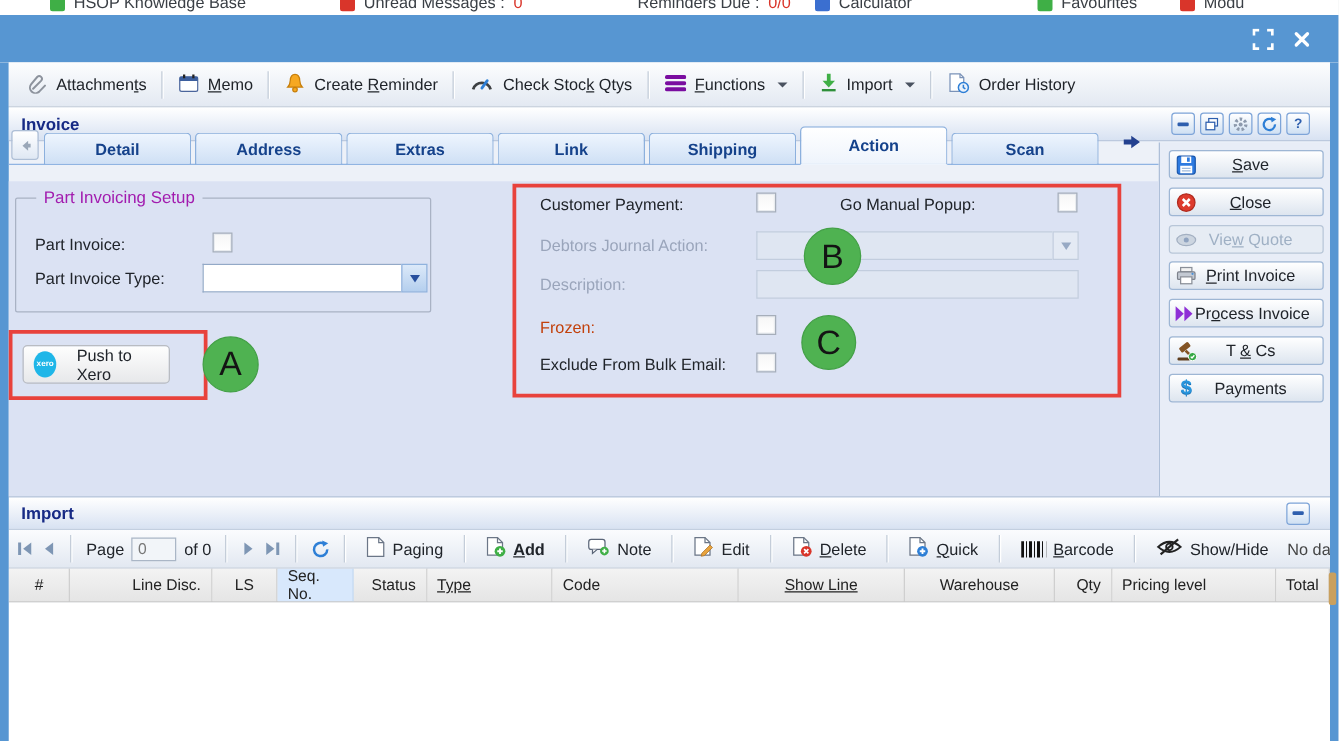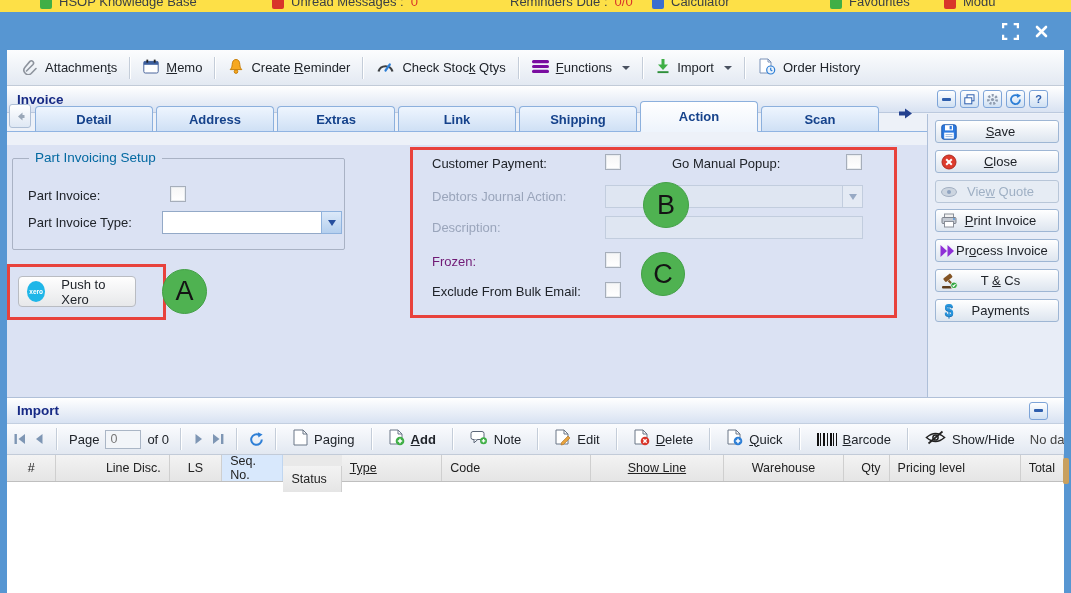--- a/index.html
+++ b/index.html
@@ -1,20 +1,20 @@
 <!DOCTYPE html>
 <html><head>
 <meta charset="utf-8">
 <style>
   *{margin:0;padding:0;box-sizing:border-box}
   body{font-family:"Liberation Sans",sans-serif}
   .screen{position:relative;width:1071px;height:593px;background:#ededed;overflow:hidden;font-size:13px;color:#20242a}
 
   
-  .top-strip{position:absolute;left:0;top:0;width:100%;height:14px;background:#fde047;overflow:hidden;z-index:1}
+  .top-strip{position:absolute;left:0;top:0;width:100%;height:14px;background:#ffffff;overflow:hidden;z-index:1}
   .strip-item{position:absolute;top:-6px;display:flex;gap:7px;align-items:center;font-size:13px;color:#3a3f45;white-space:nowrap}
   .strip-icon{width:12px;height:12px;border-radius:2px;margin-top:3px;flex:0 0 auto}
 
   
   .titlebar{position:absolute;left:0;top:12px;width:100%;height:38px;background:#5796d2;z-index:2}
   .tb-icon{position:absolute;top:11px;cursor:pointer}
 
   
   .modal-body{position:absolute;left:0;top:50px;right:0;bottom:0;background:#edf1f8;border-left:7px solid #5796d2;border-right:7px solid #5796d2;z-index:2}
 
@@ -42,21 +42,21 @@
   
   .right-col{position:absolute;left:920px;top:64px;width:137px;height:283px;background:#e8edf7;border-left:1px solid #aebfd8}
   .sbtn{position:absolute;left:7px;width:124px;height:23px;display:flex;align-items:center;border:1px solid #9eb6d4;border-radius:3px;background:linear-gradient(#ffffff,#dde5ef);cursor:pointer;font-size:13px}
   .sbtn .ic{width:20px;display:flex;justify-content:center;margin-left:3px}
   .sbtn .lbl{flex:1;text-align:center;padding-right:16px;white-space:nowrap}
   .sbtn.disabled{color:#9fb0c4;background:#e6ecf4;border-color:#b8c6d8;cursor:default}
 
   
   .content{position:absolute;left:0;top:95px;width:920px;height:252px;background:#dbe2f3}
   .fieldset{position:absolute;left:5px;top:13px;width:333px;height:92px;border:1px solid #a9b2c4;border-radius:2px}
-  .legend{position:absolute;left:16px;top:-9px;padding:0 6px;background:#dbe2f3;color:#0369a1;font-size:13.5px}
+  .legend{position:absolute;left:16px;top:-9px;padding:0 6px;background:#dbe2f3;color:#a21caf;font-size:13.5px}
   .flabel{position:absolute;white-space:nowrap}
   .flabel.dis{color:#9aa5bb}
   .checkbox{position:absolute;width:16px;height:16px;background:linear-gradient(#f6f6f6,#ffffff);border:1px solid #a6aeba;box-shadow:inset 0 0 0 1px #e9ecef;cursor:pointer}
   .combo{position:absolute;display:flex;height:23px;cursor:pointer}
   .combo .field{flex:1;background:#fff;border:1px solid #93a9c7;border-right:none}
   .combo .dbtn{width:21px;background:linear-gradient(#dce9f9,#b4cfee);border:1px solid #8fb2dd;display:flex;align-items:center;justify-content:center}
   .combo.dis .field{background:#dfe6f2;border-color:#c2cdde}
   .combo.dis .dbtn{background:#e4eaf4;border-color:#c2cdde}
   .chev{width:0;height:0;border:4.5px solid transparent;border-top:6px solid #274f9e;margin-top:5px}
   .combo.dis .chev{border-top-color:#97a9c4}
@@ -365,21 +365,21 @@
       <div class="combo dis" style="left:598px;top:40px;width:258px">
         <div class="field"></div>
           <div class="dbtn">
             <span class="chev"></span>
           </div>
       </div>
 
       <span class="flabel dis" style="left:425px;top:75px">Description:</span>
       <div class="inp" style="left:598px;top:71px;width:258px"></div>
 
-      <span class="flabel" style="left:425px;top:109px;color:#701a75">Frozen:</span>
+      <span class="flabel" style="left:425px;top:109px;color:#c2410c">Frozen:</span>
       <span class="checkbox" style="left:598px;top:107px"></span>
 
       <span class="flabel" style="left:425px;top:139px">Exclude From Bulk Email:</span>
       <span class="checkbox" style="left:598px;top:137px"></span>
 
       <div class="ann-circle" style="left:636px;top:37px;width:46px;height:46px">B</div>
       <div class="ann-circle" style="left:634px;top:107px;width:44px;height:44px">C</div>
     </div>
 
     <div class="items">
@@ -507,21 +507,21 @@
           </div>
           <div class="gh-cell" style="width: 115px; justify-content: flex-end;">
             <span>Line Disc.</span>
           </div>
           <div class="gh-cell" style="width: 53px; justify-content: center;">
             <span>LS</span>
           </div>
           <div class="gh-cell hl" style="width: 62px; justify-content: center;">
             <span>Seq. No.</span>
           </div>
-          <div class="gh-cell" style="width: 59px; justify-content: flex-start; margin-top: 11px;">
+          <div class="gh-cell" style="width: 59px; justify-content: flex-end;">
             <span>Status</span>
           </div>
           <div class="gh-cell" style="width: 102px; justify-content: flex-start; text-decoration: underline;">
             <span>Type</span>
           </div>
           <div class="gh-cell" style="width: 151px; justify-content: flex-start;">
             <span>Code</span>
           </div>
           <div class="gh-cell" style="width: 135px; justify-content: center; text-decoration: underline;">
             <span>Show Line</span>

